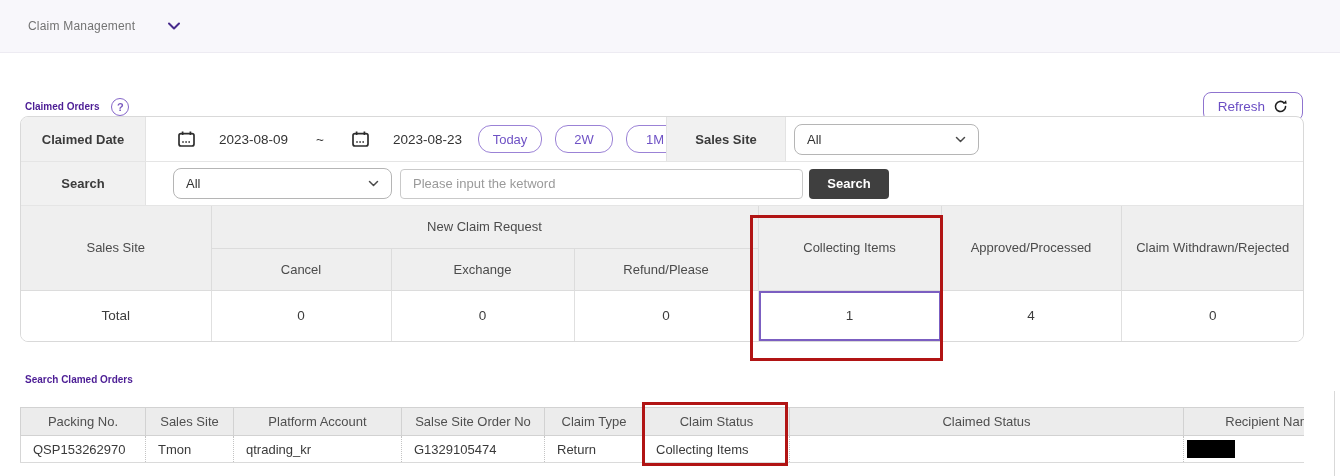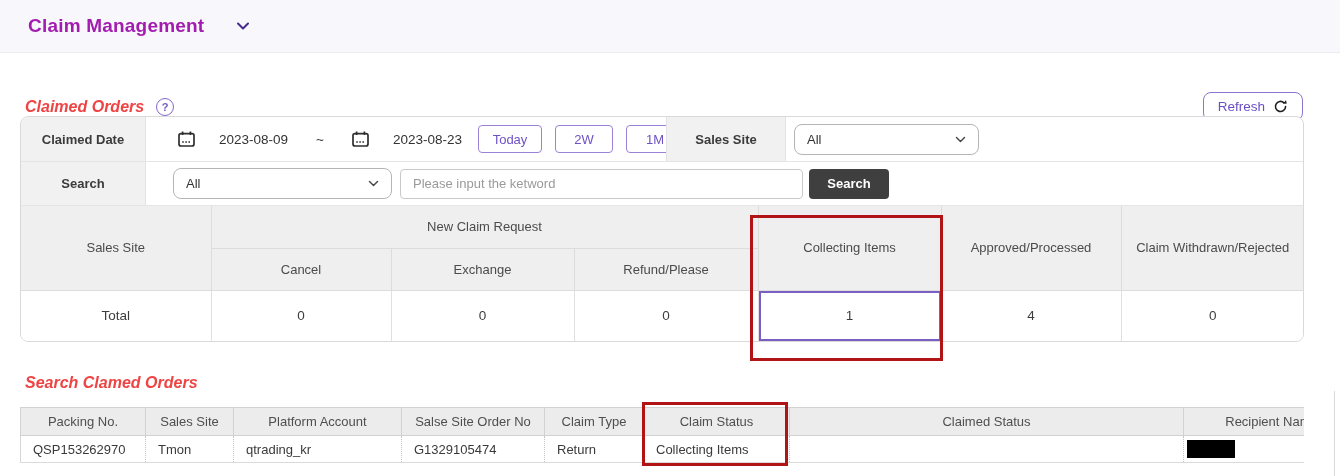--- a/index.html
+++ b/index.html
@@ -7,29 +7,29 @@
   body {
     font-family: "Liberation Sans", sans-serif;
     background:#ffffff; position:relative; overflow:hidden; color:#3d3d3d;
   }
   
   .topbar {
     position:absolute; top:0; left:0; width:1340px; height:53px;
     background:#f8f7fb; border-bottom:1px solid #edebf2;
     display:flex; align-items:center; padding-left:28px;
   }
-  .topbar-title { font-size:19px; font-weight:bold; color:#a21caf; letter-spacing:.2px; }
+  .topbar-title { font-size:12px; font-weight:normal; color:#737373; letter-spacing:.2px; }
   .topbar-chevron { margin-left:32px; display:flex; align-items:center; cursor:pointer; }
 
   
   .orders-header {
     position:absolute; top:92px; left:25px; width:1278px; height:29px;
     display:flex; align-items:center;
   }
-  .section-heading { font-size:16px; font-weight:bold; color:#ef4444;font-style:italic; }
+  .section-heading { font-size:10px; font-weight:bold; color:#4c1d95; }
   .help-icon {
     margin-left:12px; width:18px; height:18px; border:1.4px solid #8566c9;
     border-radius:50%; color:#7a5abf; font-size:11px; font-weight:bold;
     display:flex; align-items:center; justify-content:center; cursor:pointer;
   }
   .refresh-btn {
     margin-left:auto; height:29px; padding:0 14px; background:#fff;
     border:1px solid #8f74cf; border-radius:8px; color:#6b4ec4;
     font-size:13.5px; display:flex; align-items:center; gap:8px; cursor:pointer;
     font-family:"Liberation Sans", sans-serif;
@@ -44,21 +44,21 @@
   .frow1 { height:45px; }
   .frow2 { height:44px; }
   .label-cell {
     width:125px; height:100%; background:#f1f1f1; border-right:1px solid #e3e3e3;
     display:flex; align-items:center; justify-content:center;
     font-size:13px; font-weight:bold; color:#3b3b3b; flex:0 0 auto;
   }
   .date-group { display:flex; align-items:center; margin-left:32px; gap:24px; font-size:13.5px; color:#333; }
   .tilde { margin:0 4px; color:#333; }
   .pill-btn {
-    height:28px; border:1px solid #9b82d6; border-radius:4px; background:#fff;
+    height:28px; border:1px solid #9b82d6; border-radius:13px; background:#fff;
     color:#6f52c5; font-size:13px; display:flex; align-items:center; justify-content:center;
     cursor:pointer; font-family:"Liberation Sans", sans-serif;
   }
   .btn-today { width:64px; margin-left:16px; }
   .btn-2w { width:58px; margin-left:13px; }
   .btn-1m { width:58px; margin-left:13px; }
   .sales-site-cell {
     position:absolute; left:645px; top:0; height:100%; width:120px;
     background:#f1f1f1; border-left:1px solid #e3e3e3; border-right:1px solid #e3e3e3;
     display:flex; align-items:center; justify-content:center;

